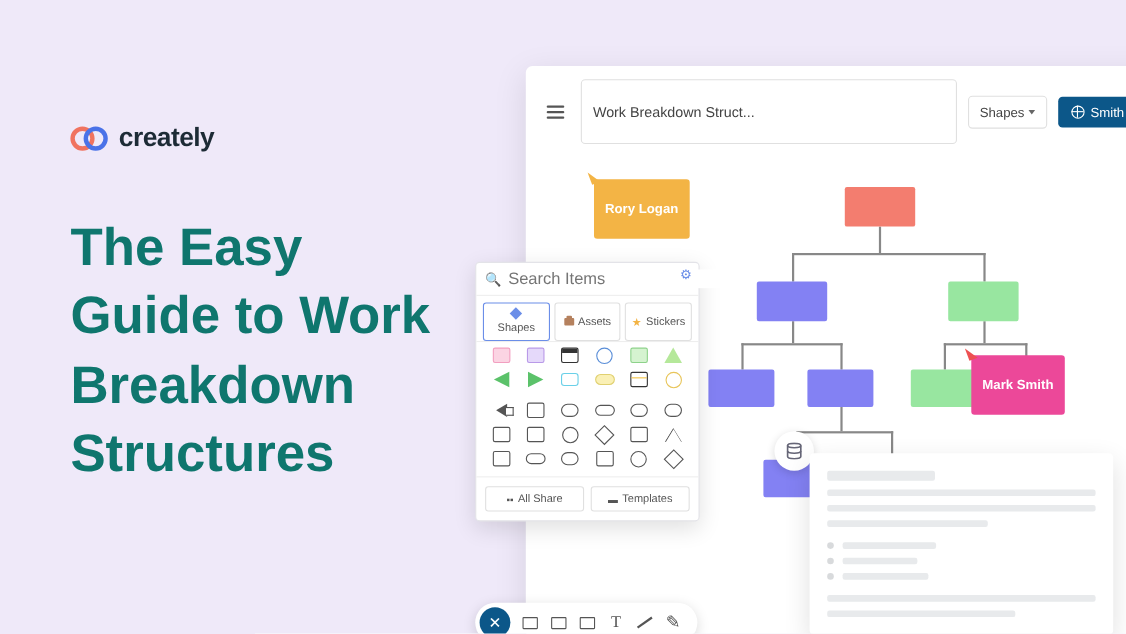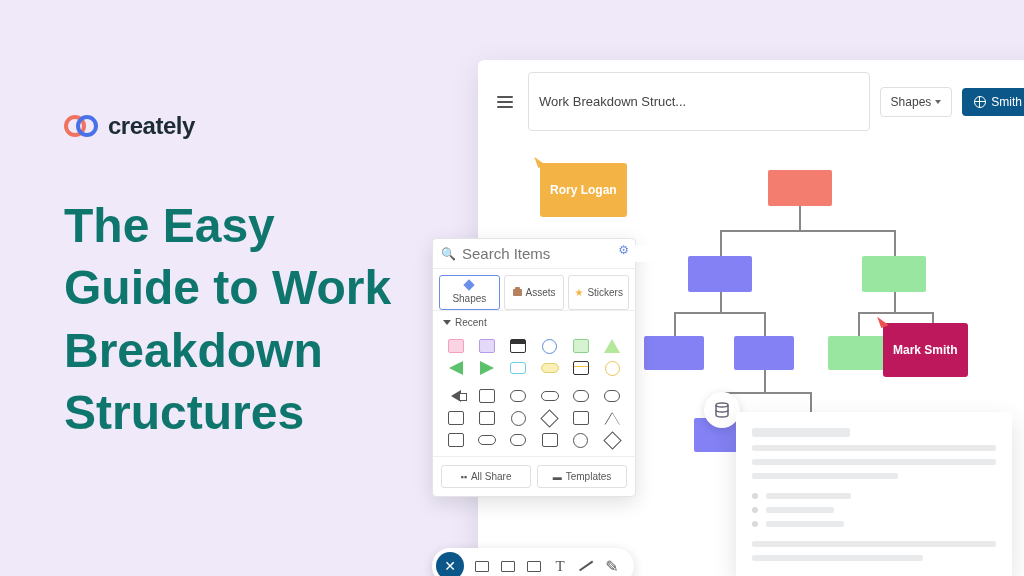--- a/index.html
+++ b/index.html
@@ -46,21 +46,21 @@
     .green2 { background: #98e6a0; width: 60px; height: 34px; left: 250px; top: 166px; }
     .green3 { background: #98e6a0; width: 60px; height: 34px; left: 324px; top: 166px; }
     .blue4 { background: #8381f3; width: 60px; height: 34px; left: 116px; top: 248px; }
     .blue5 { background: #8381f3; width: 60px; height: 34px; left: 202px; top: 248px; }
     .conn { position: absolute; background: #888; }
     
     .cursor-tag { position: absolute; padding: 20px 10px; border-radius: 3px; color: #fff; font-size: 12px; font-weight: 700; }
     .cursor-tag::before { content: ""; position: absolute; width: 0; height: 0; }
     .rory { background: #f3b445; left: 540px; top: 163px; }
     .rory::before { border-right: 8px solid transparent; border-bottom: 12px solid #f3b445; left: -4px; top: -8px; transform: rotate(-20deg); }
-    .mark { background: #be185d; left: 883px; top: 323px; text-align: center; }
+    .mark { background: #ec4899; left: 883px; top: 323px; text-align: center; }
     .mark::before { border-right: 8px solid transparent; border-bottom: 12px solid #ed5152; left: -4px; top: -8px; transform: rotate(-20deg); }
     
     .db-badge { position: absolute; left: 704px; top: 392px; width: 36px; height: 36px; background: #fff; border-radius: 50%; box-shadow: 0 2px 8px rgba(0,0,0,0.15); display: flex; align-items: center; justify-content: center; }
     .db-icon { width: 16px; height: 16px; }
     .db-icon .cyl { fill: none; stroke: #667; stroke-width: 1.5; }
     
     
     .panel { position: absolute; left: 432px; top: 238px; width: 204px; background: #fff; border: 1px solid #e3e3e8; border-radius: 4px; box-shadow: 0 6px 20px rgba(0,0,0,0.12); }
     .panel-gear { position: absolute; right: 6px; top: 4px; color: #6b8ee8; font-size: 12px; }
     .search-row { display: flex; align-items: center; padding: 6px 8px; gap: 6px; border-bottom: 1px solid #eee; }
@@ -208,24 +208,20 @@
     <div class="tab">
       <span class="brief-icon"></span>
       <span>Assets</span>
     </div>
     <div class="tab">
       <span class="star-icon">★</span>
       <span>Stickers</span>
     </div>
   </div>
 
-  <div class="section-hdr">
-    <span class="tri"></span>
-    <span>Recent</span>
-  </div>
   <div class="shape-grid">
     <div class="shape">
         <div class="sq-pink"></div>
       </div>
     <div class="shape">
         <div class="sq-purple"></div>
       </div>
     <div class="shape">
         <div class="sq-stripe"></div>
       </div>

